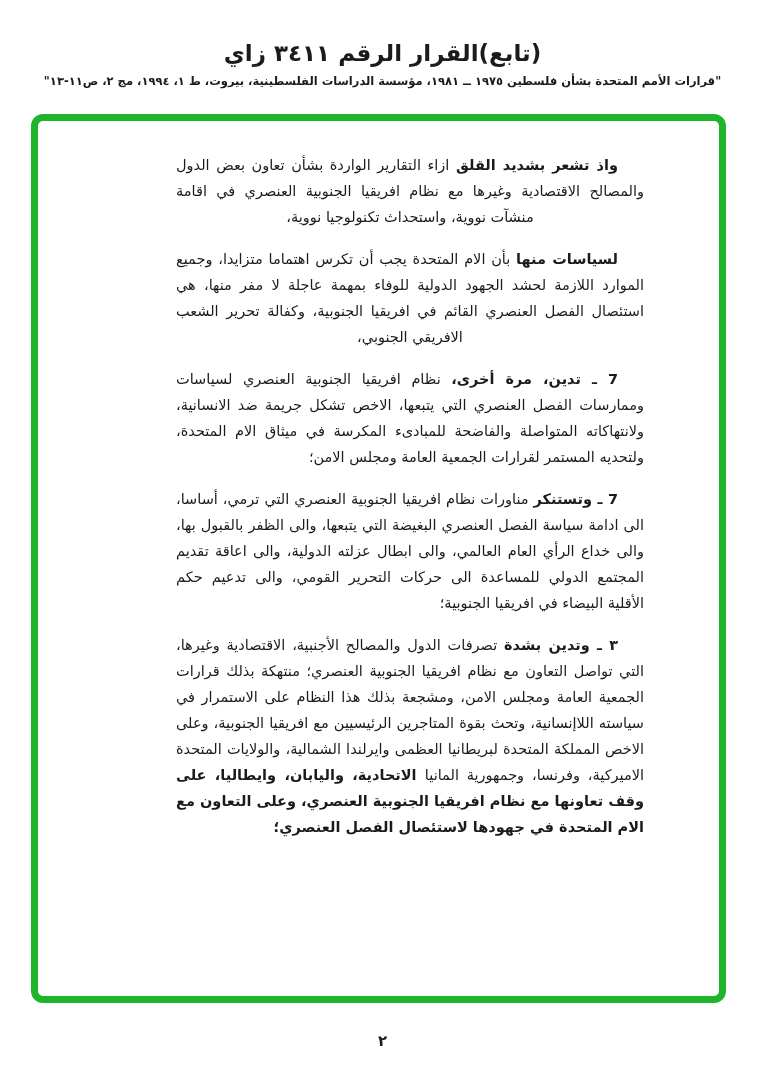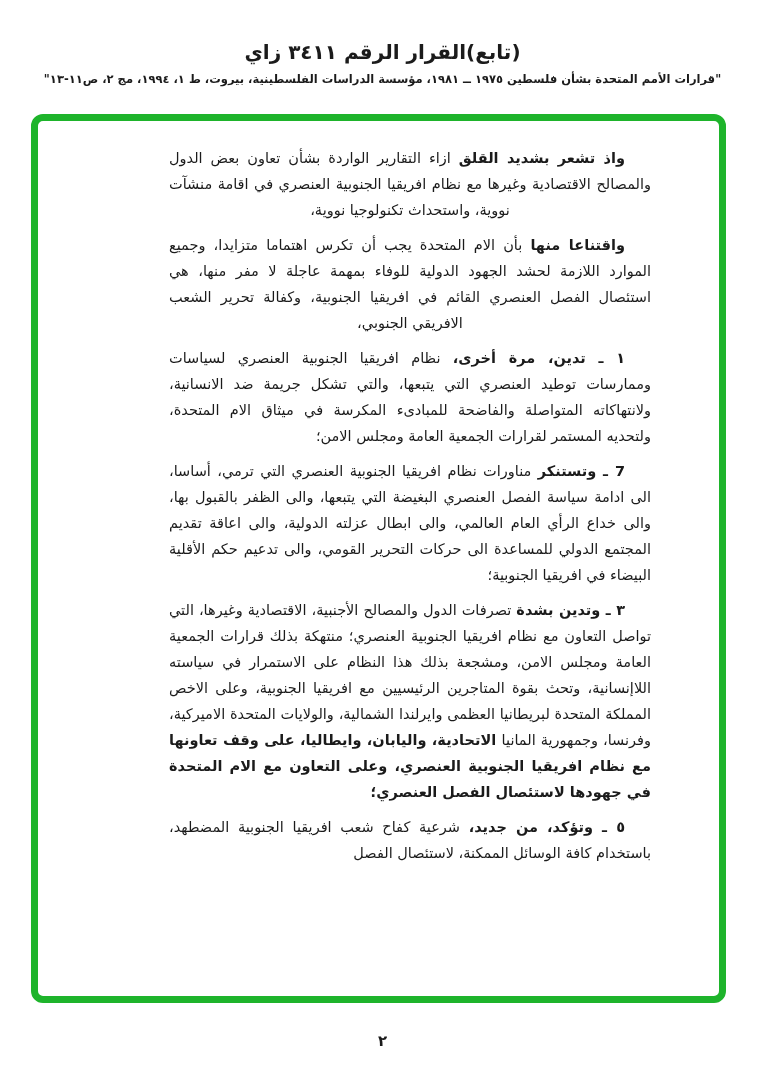--- a/index.html
+++ b/index.html
@@ -11,21 +11,21 @@
     position: relative;
     overflow: hidden;
   }
   .header {
     position: absolute;
     top: 40px; left: 0; right: 0;
     text-align: center;
     direction: rtl;
   }
   .title {
-    font-size: 20px;
+    font-size: 23px;
     font-weight: bold;
     letter-spacing: 0.2px;
   }
   .subtitle {
     margin-top: 8px;
     font-size: 11.5px;
     font-weight: bold;
   }
   .frame {
     position: absolute;
@@ -37,21 +37,21 @@
   }
   .content {
     position: absolute;
     top: 136px;
     right: 105px;
     width: 500px;
     direction: rtl;
     text-align: justify;
   }
   .para {
-    margin: 9px;
+    margin: 16px;
     font-size: 14.5px;
     line-height: 26px;
     text-indent: 26px;
     text-align: justify;
   }
   .para .lead { font-weight: bold; }
   .para .emph { font-weight: bold; }
   .center-last { text-align-last: center; }
   .page-number {
     position: absolute;
@@ -67,25 +67,24 @@
 <div class="header">
   <div class="title">(تابع)القرار الرقم ٣٤١١ زاي</div>
   <div class="subtitle">"قرارات الأمم المتحدة بشأن فلسطين ١٩٧٥ ــ ١٩٨١، مؤسسة الدراسات الفلسطينية، بيروت، ط ١، ١٩٩٤، مج ٢، ص١١-١٣"</div>
 </div>
 
 <div class="frame"></div>
 
 <div class="content">
   <p class="para center-last"><span class="lead">واذ تشعر بشديد القلق</span><span> ازاء التقارير الواردة بشأن تعاون بعض الدول والمصالح الاقتصادية وغيرها مع نظام افريقيا الجنوبية العنصري في اقامة منشآت نووية، واستحداث تكنولوجيا نووية،</span></p>
 
-  <p class="para center-last"><span class="lead">واقتناعا منها</span><span> بأن الام المتحدة يجب أن تكرس اهتماما متزايدا، وجميع الموارد اللازمة لحشد الجهود الدولية للوفاء بمهمة عاجلة لا مفر منها، هي استئصال الفصل العنصري القائم في افريقيا الجنوبية، وكفالة تحرير الشعب الافريقي الجنوبي،</span></p>
+  <p class="para center-last"><span class="lead">لسياسات منها</span><span> بأن الام المتحدة يجب أن تكرس اهتماما متزايدا، وجميع الموارد اللازمة لحشد الجهود الدولية للوفاء بمهمة عاجلة لا مفر منها، هي استئصال الفصل العنصري القائم في افريقيا الجنوبية، وكفالة تحرير الشعب الافريقي الجنوبي،</span></p>
 
-  <p class="para"><span class="lead">١ ـ تدين، مرة أخرى،</span><span> نظام افريقيا الجنوبية العنصري لسياسات وممارسات توطيد العنصري التي يتبعها، والتي تشكل جريمة ضد الانسانية، ولانتهاكاته المتواصلة والفاضحة للمبادىء المكرسة في ميثاق الام المتحدة، ولتحديه المستمر لقرارات الجمعية العامة ومجلس الامن؛</span></p>
+  <p class="para"><span class="lead">7 ـ تدين، مرة أخرى،</span><span> نظام افريقيا الجنوبية العنصري لسياسات وممارسات الفصل العنصري التي يتبعها، الاخص تشكل جريمة ضد الانسانية، ولانتهاكاته المتواصلة والفاضحة للمبادىء المكرسة في ميثاق الام المتحدة، ولتحديه المستمر لقرارات الجمعية العامة ومجلس الامن؛</span></p>
 
   <p class="para"><span class="lead">7 ـ وتستنكر</span><span> مناورات نظام افريقيا الجنوبية العنصري التي ترمي، أساسا، الى ادامة سياسة الفصل العنصري البغيضة التي يتبعها، والى الظفر بالقبول بها، والى خداع الرأي العام العالمي، والى ابطال عزلته الدولية، والى اعاقة تقديم المجتمع الدولي للمساعدة الى حركات التحرير القومي، والى تدعيم حكم الأقلية البيضاء في افريقيا الجنوبية؛</span></p>
 
   <p class="para"><span class="lead">٣ ـ وتدين بشدة</span><span> تصرفات الدول والمصالح الأجنبية، الاقتصادية وغيرها، التي تواصل التعاون مع نظام افريقيا الجنوبية العنصري؛ منتهكة بذلك قرارات الجمعية العامة ومجلس الامن، ومشجعة بذلك هذا النظام على الاستمرار في سياسته اللاإنسانية، وتحث بقوة المتاجرين الرئيسيين مع افريقيا الجنوبية، وعلى الاخص المملكة المتحدة لبريطانيا العظمى وايرلندا الشمالية، والولايات المتحدة الاميركية، وفرنسا، وجمهورية المانيا</span><span class="emph"> الاتحادية، واليابان، وايطاليا، على وقف تعاونها مع نظام افريقيا الجنوبية العنصري، وعلى التعاون مع الام المتحدة في جهودها لاستئصال الفصل العنصري؛</span></p>
 
 
-  <p class="para"><span class="lead">٥ ـ وتؤكد، من جديد،</span><span> شرعية كفاح شعب افريقيا الجنوبية المضطهد، باستخدام كافة الوسائل الممكنة، لاستئصال الفصل</span></p>
 </div>
 
 <div class="page-number">٢</div>
 
 </body></html>

